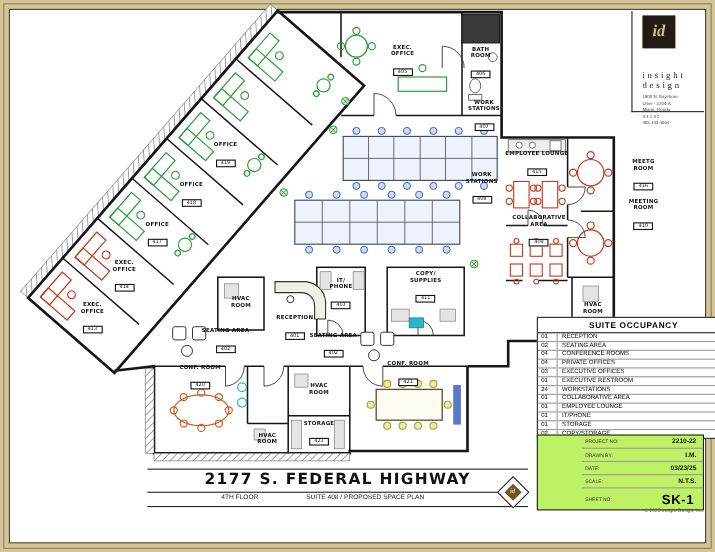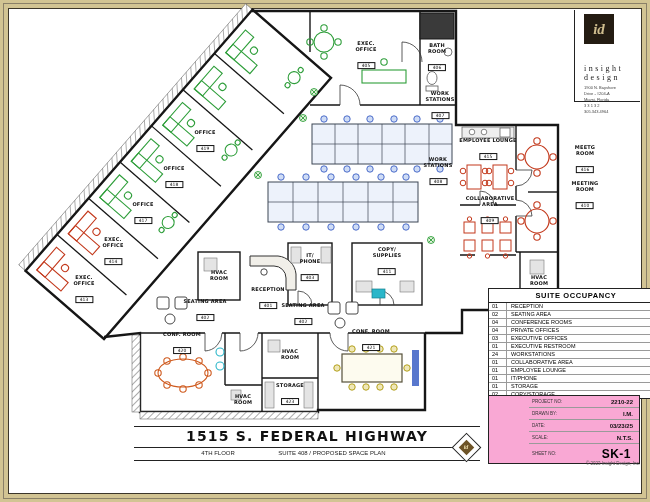--- a/index.html
+++ b/index.html
@@ -21,21 +21,21 @@
 
   
   .occ{position:absolute;left:488px;top:288px;width:176px;border:1px solid #222;background:#fff;box-sizing:border-box;z-index:6;}
   .occ-title{font:700 7.5px "Liberation Sans",sans-serif;letter-spacing:.6px;text-align:center;padding:2px 0;border-bottom:1px solid #222;}
   .occ-row{display:flex;border-bottom:.5px solid #9a9a9a;font:400 5.5px "Liberation Sans",sans-serif;line-height:7px;}
   .occ-row:last-child{border-bottom:none;}
   .occ-qty{width:18px;border-right:.5px solid #9a9a9a;padding-left:3px;box-sizing:border-box;}
   .occ-name{padding-left:4px;}
 
   
-  .proj{position:absolute;left:488px;top:395px;width:152px;border:1px solid #222;background:#f9a8d4;box-sizing:border-box;z-index:6;padding-left:40px;}
+  .proj{position:absolute;left:488px;top:395px;width:152px;border:1px solid #222;background:#bef264;box-sizing:border-box;z-index:6;padding-left:40px;}
   .proj-row{display:flex;align-items:center;justify-content:space-between;height:11px;border-bottom:.5px solid #9a9a9a;padding:0 6px 0 3px;}
   .proj-label{font:400 4.5px "Liberation Sans",sans-serif;color:#333;}
   .proj-value{font:700 6px "Liberation Sans",sans-serif;color:#111;}
   .proj-sheet{display:flex;align-items:center;justify-content:space-between;height:19px;padding:0 8px 0 3px;}
   .sheet-no{font:700 12px "Liberation Sans",sans-serif;letter-spacing:.5px;}
   .copyright{position:absolute;left:488px;top:461px;width:152px;text-align:right;font:400 4.5px "Liberation Sans",sans-serif;color:#555;z-index:6;}
 
   
   .tline{position:absolute;left:134px;width:346px;border-top:1px solid #222;z-index:6;}
   .main-title{position:absolute;left:134px;top:428px;width:346px;text-align:center;font:700 14px "DejaVu Sans",sans-serif;letter-spacing:1.2px;color:#111;z-index:6;}
@@ -458,21 +458,21 @@
         <span class="proj-value">N.T.S.</span>
       </div>
     <div class="proj-sheet">
         <span class="proj-label">SHEET NO:</span>
         <span class="sheet-no">SK-1</span>
       </div>
   </div>
   <div class="copyright">© 2023 Insight Design, Inc.</div>
 
   <div class="tline" style="top:426px"></div>
-  <div class="main-title">1515 S. FEDERAL HIGHWAY</div>
+  <div class="main-title">2177 S. FEDERAL HIGHWAY</div>
   <div class="tline" style="top:447px"></div>
   <div class="floor-label">4TH FLOOR</div>
   <div class="plan-label">SUITE 408 / PROPOSED SPACE PLAN</div>
   <div class="tline" style="top:460px"></div>
   <div class="stamp">
     <div class="stamp-outer"></div>
     <div class="stamp-inner"></div>
     <span class="stamp-text">id</span>
   </div>
 </div>

